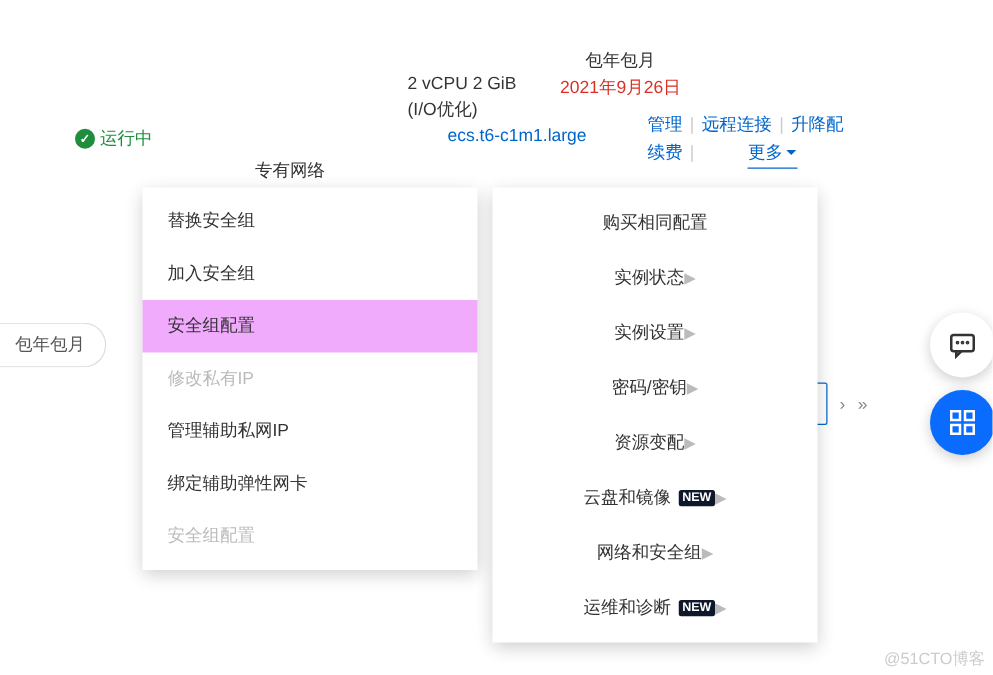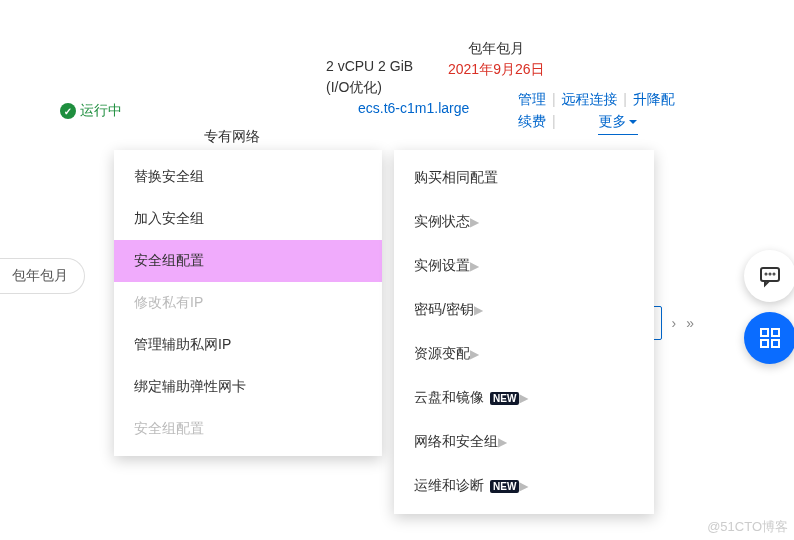--- a/index.html
+++ b/index.html
@@ -64,21 +64,21 @@
   .submenu .item.disabled{ color:#bbb; cursor:default;}
   .submenu .item.hover{ background:#f0abfc; }
 
   
   .mainmenu{
     position:absolute; left:394px; top:150px; width:260px;
     background:#fff; box-shadow:0 4px 14px rgba(0,0,0,.20);
     padding:6px 0;
   }
   .mainmenu .item{
-    padding:13px 20px; display:flex; align-items:center; justify-content:flex-start;
+    padding:13px 20px; display:flex; align-items:center; justify-content:center;
     color:#333; cursor:pointer;
   }
   .mainmenu .chev{ color:#bbb; font-size:12px;}
   .badge-new{
     display:inline-block; background:#0f172a; color:#fff; font-size:10px;
     padding:1px 3px; border-radius:2px; margin-left:6px; line-height:1.1; font-weight:bold;
   }
   .item .lbl{display:flex;align-items:center;}
 
   .watermark{position:absolute;right:6px;bottom:4px;color:#ccc;font-size:13px;}

